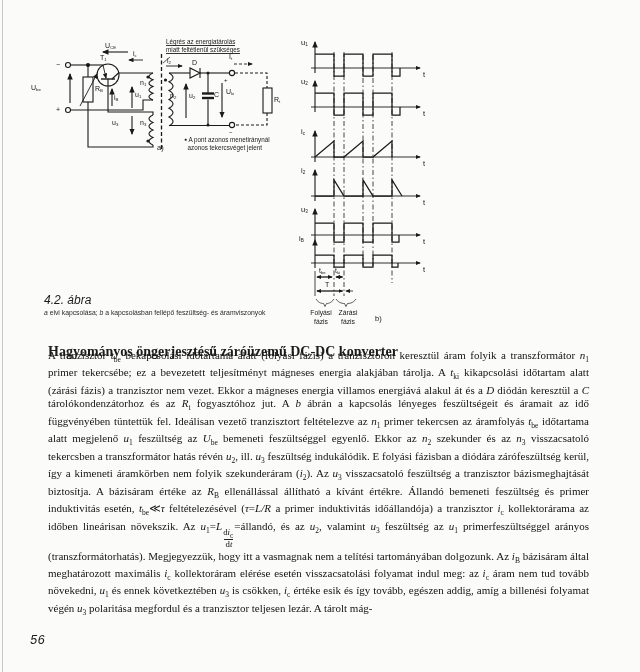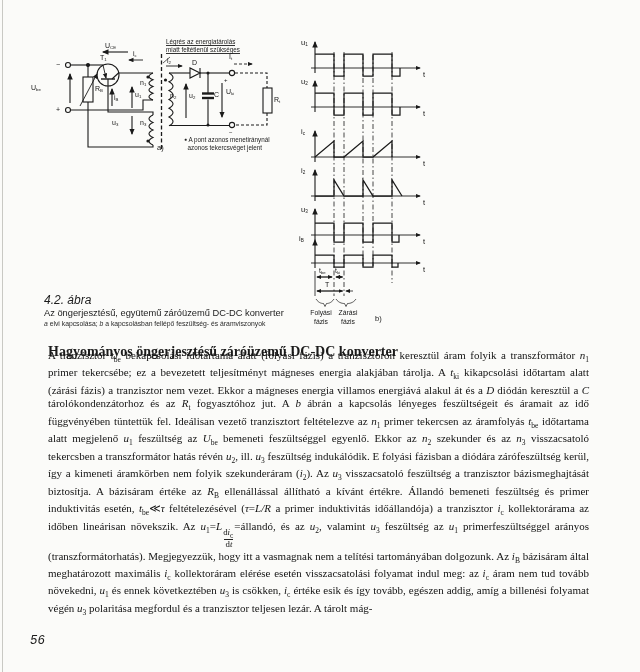--- a/index.html
+++ b/index.html
@@ -209,21 +209,20 @@
   <span class="wl" style="left:423px;top:265px;">t</span>
   <span class="wl" style="left:319px;top:267px;font-size:6.8px;">t<sub>be</sub></span>
   <span class="wl" style="left:335px;top:267px;font-size:6.8px;">t<sub>ki</sub></span>
   <span class="wl" style="left:325px;top:280.5px;font-size:7px;">T</span>
   <div class="phase" style="left:303px;top:309px;width:36px;">Folyási fázis</div>
   <div class="phase" style="left:331px;top:309px;width:34px;">Zárási fázis</div>
   <span class="al" style="left:375px;top:315px;font-size:7.5px;">b)</span>
 
   <div id="caption">
     <div id="cap-label">4.2. ábra</div>
-    <div id="cap-title">Az öngerjesztésű, együtemű záróüzemű DC-DC konverter</div>
     <div id="cap-sub"><i>a</i> elvi kapcsolása; <i>b</i> a kapcsolásban fellépő feszültség- és áramviszonyok</div>
   </div>
 
   <h2 id="heading">Hagyományos öngerjesztésű záróüzemű DC-DC konverter</h2>
   <div id="bodytext">
     <p>A tranzisztor <i>t</i><sub>be</sub> bekapcsolási időtartama alatt (folyási fázis) a tranzisztoron keresztül áram folyik a transzformátor <i>n</i><sub>1</sub> primer tekercsébe; ez a bevezetett teljesítményt mágneses energia alakjában tárolja. A <i>t</i><sub>ki</sub> kikapcsolási időtartam alatt (zárási fázis) a tranzisztor nem vezet. Ekkor a mágneses energia villamos energiává alakul át és a <i>D</i> diódán keresztül a <i>C</i> tárolókondenzátorhoz és az <i>R</i><sub>t</sub> fogyasztóhoz jut. A <i>b</i> ábrán a kapcsolás lényeges feszültségeit és áramait az idő függvényében tüntettük fel. Ideálisan vezető tranzisztort feltételezve az <i>n</i><sub>1</sub> primer tekercsen az áramfolyás <i>t</i><sub>be</sub> időtartama alatt megjelenő <i>u</i><sub>1</sub> feszültség az <i>U</i><sub>be</sub> bemeneti feszültséggel egyenlő. Ekkor az <i>n</i><sub>2</sub> szekunder és az <i>n</i><sub>3</sub> visszacsatoló tekercsben a transzformátor hatás révén <i>u</i><sub>2</sub>, ill. <i>u</i><sub>3</sub> feszültség indukálódik. E folyási fázisban a diódára zárófeszültség kerül, így a kimeneti áramkörben nem folyik szekunderáram (<i>i</i><sub>2</sub>). Az <i>u</i><sub>3</sub> visszacsatoló feszültség a tranzisztor bázismeghajtását biztosítja. A bázisáram értéke az <i>R</i><sub>B</sub> ellenállással állítható a kívánt értékre. Állandó bemeneti feszültség és primer induktivitás esetén, <i>t</i><sub>be</sub>≪<i>τ</i> feltételezésével (<i>τ</i>=<i>L/R</i> a primer induktivitás időállandója) a tranzisztor <i>i</i><sub>c</sub> kollektorárama az időben lineárisan növekszik. Az <i>u</i><sub>1</sub>=<i>L</i><span class="frac">
           <span class="fn">d<i>i</i><sub>c</sub></span>
           <span class="fd">d<i>t</i></span>
         </span>=állandó, és az <i>u</i><sub>2</sub>, valamint <i>u</i><sub>3</sub> feszültség az <i>u</i><sub>1</sub> primerfeszültséggel arányos (transzformátorhatás). Megjegyezzük, hogy itt a vasmagnak nem a telítési tartományában dolgozunk. Az <i>i</i><sub>B</sub> bázisáram által meghatározott maximális <i>i</i><sub>c</sub> kollektoráram elérése esetén visszacsatolási folyamat indul meg: az <i>i</i><sub>c</sub> áram nem tud tovább növekedni, <i>u</i><sub>1</sub> és ennek következtében <i>u</i><sub>3</sub> is csökken, <i>i</i><sub>c</sub> értéke esik és így tovább, egészen addig, amíg a billenési folyamat végén <i>u</i><sub>3</sub> polaritása megfordul és a tranzisztor teljesen lezár. A tárolt mág-</p>
   </div>

